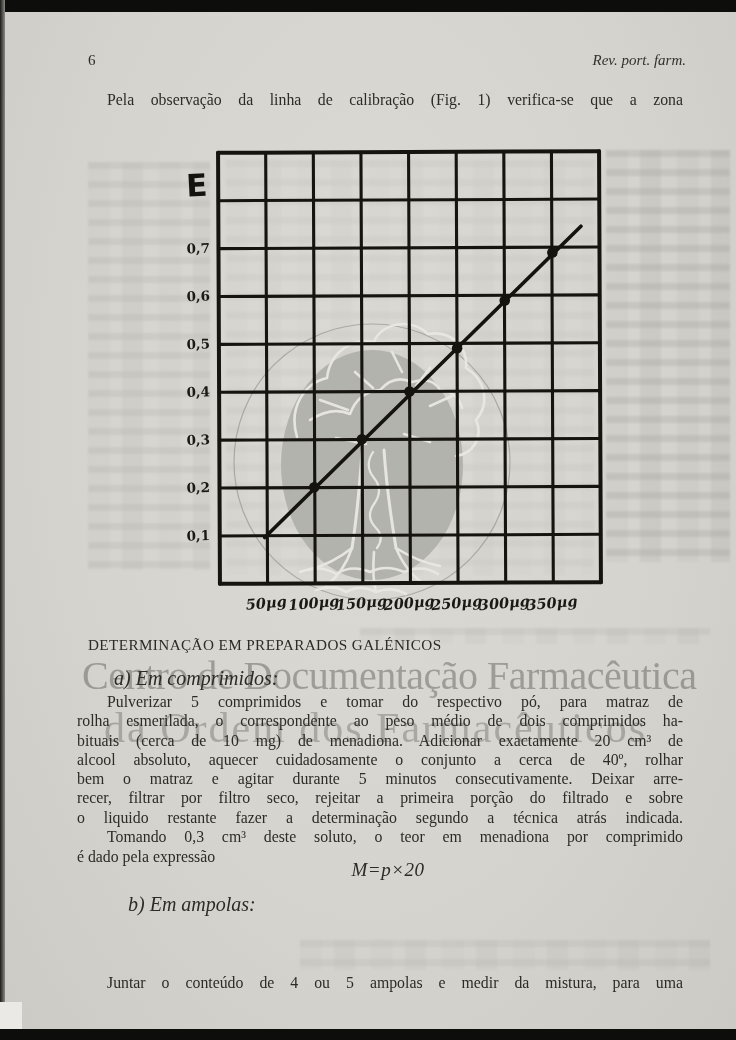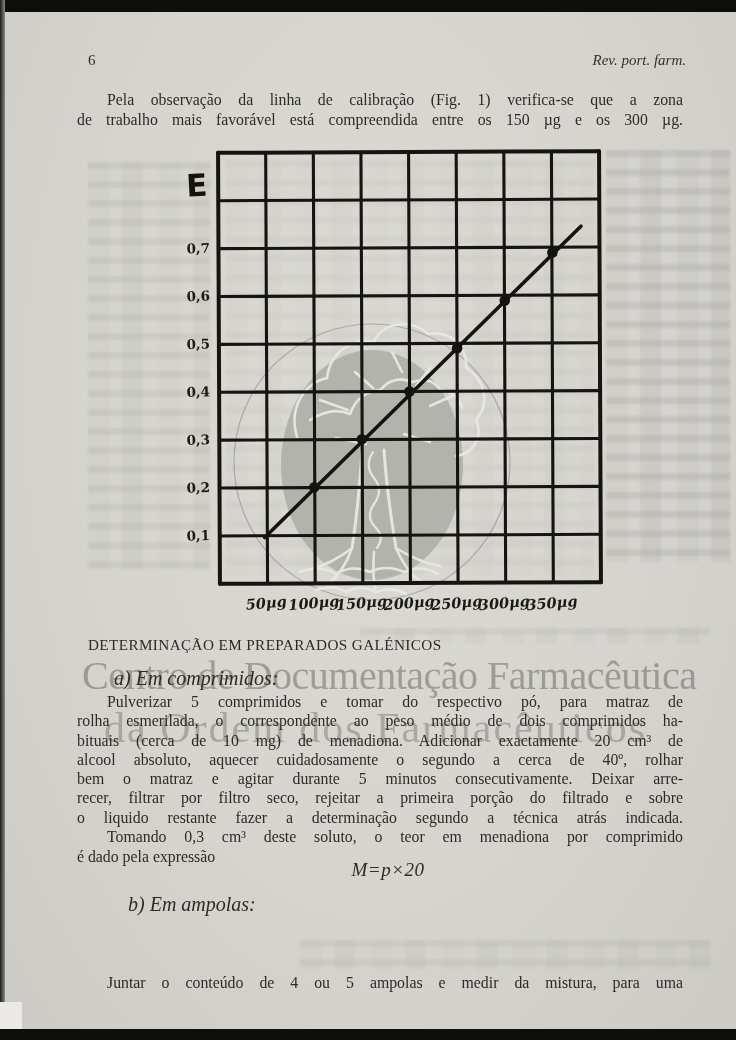--- a/index.html
+++ b/index.html
@@ -65,21 +65,20 @@
   <div id="smudge-grid" class="abs smudge"></div>
   <div id="smudge-right" class="abs smudge"></div>
   <div id="smudge-heading" class="abs smudge"></div>
   <div id="smudge-ampolas" class="abs smudge"></div>
 
   <div id="page-number" class="abs">6</div>
   <div id="journal-title" class="abs">Rev. port. farm.</div>
 
   <div id="intro" class="abs para">
       <div class="pline ind">Pela observação da linha de calibração (Fig. 1) verifica-se que a zona</div>
-      <div class="pline">de trabalho mais favorável está compreendida entre os 150 µg e os 300 µg.</div>
     </div>
 
   <svg id="chart-svg" class="abs" width="736" height="640" viewBox="0 0 736 640">
     <g stroke-linecap="round" stroke-linejoin="round">
       <circle cx="372" cy="462" r="138" fill="none" stroke="rgba(118,116,110,.45)" stroke-width="1.2"></circle>
       <ellipse cx="372" cy="465" rx="91" ry="115" fill="#b3b3ad"></ellipse>
       <g fill="none" stroke="#e9e8e2" stroke-width="2.6" opacity=".95">
         <path d="M297 437 C288 407 305 383 327 378 C330 352 352 338 374 342 C382 322 412 318 428 334 C452 330 468 348 466 368 C486 380 490 404 476 420 C484 438 472 454 456 456"></path>
         <path d="M310 420 q22 -14 40 -6 q8 -22 30 -24 q14 -16 32 -8 q20 -6 28 8 q18 2 22 18"></path>
         <path d="M320 400 l28 10 M355 372 l18 16 M392 352 l10 20 M430 368 l-14 18 M452 396 l-22 10 M336 438 l30 6 M404 434 l26 8"></path>
@@ -139,21 +138,21 @@
 
   <div id="wm1" class="abs wm">Centro de Documentação Farmacêutica</div>
   <div id="wm2" class="abs wm">da Ordem dos Farmacêuticos</div>
 
   <div id="section-heading" class="abs">DETERMINAÇÃO EM PREPARADOS GALÉNICOS</div>
   <div id="sub-a" class="abs subsection">a) Em comprimidos:</div>
   <div id="para-comp" class="abs para">
       <div class="pline ind">Pulverizar 5 comprimidos e tomar do respectivo pó, para matraz de</div>
       <div class="pline">rolha esmerilada, o correspondente ao peso médio de dois comprimidos ha-</div>
       <div class="pline">bituais (cerca de 10 mg) de menadiona. Adicionar exactamente 20 cm³ de</div>
-      <div class="pline">alcool absoluto, aquecer cuidadosamente o segundo a cerca de 40º, rolhar</div>
+      <div class="pline">alcool absoluto, aquecer cuidadosamente o conjunto a cerca de 40º, rolhar</div>
       <div class="pline">bem o matraz e agitar durante 5 minutos consecutivamente. Deixar arre-</div>
       <div class="pline">recer, filtrar por filtro seco, rejeitar a primeira porção do filtrado e sobre</div>
       <div class="pline">o liquido restante fazer a determinação segundo a técnica atrás indicada.</div>
     </div>
   <div id="para-tom" class="abs para">
       <div class="pline ind">Tomando 0,3 cm³ deste soluto, o teor em menadiona por comprimido</div>
       <div class="pline left">é dado pela expressão</div>
     </div>
   <div id="formula" class="abs">M=p×20</div>
   <div id="sub-b" class="abs subsection">b) Em ampolas:</div>

